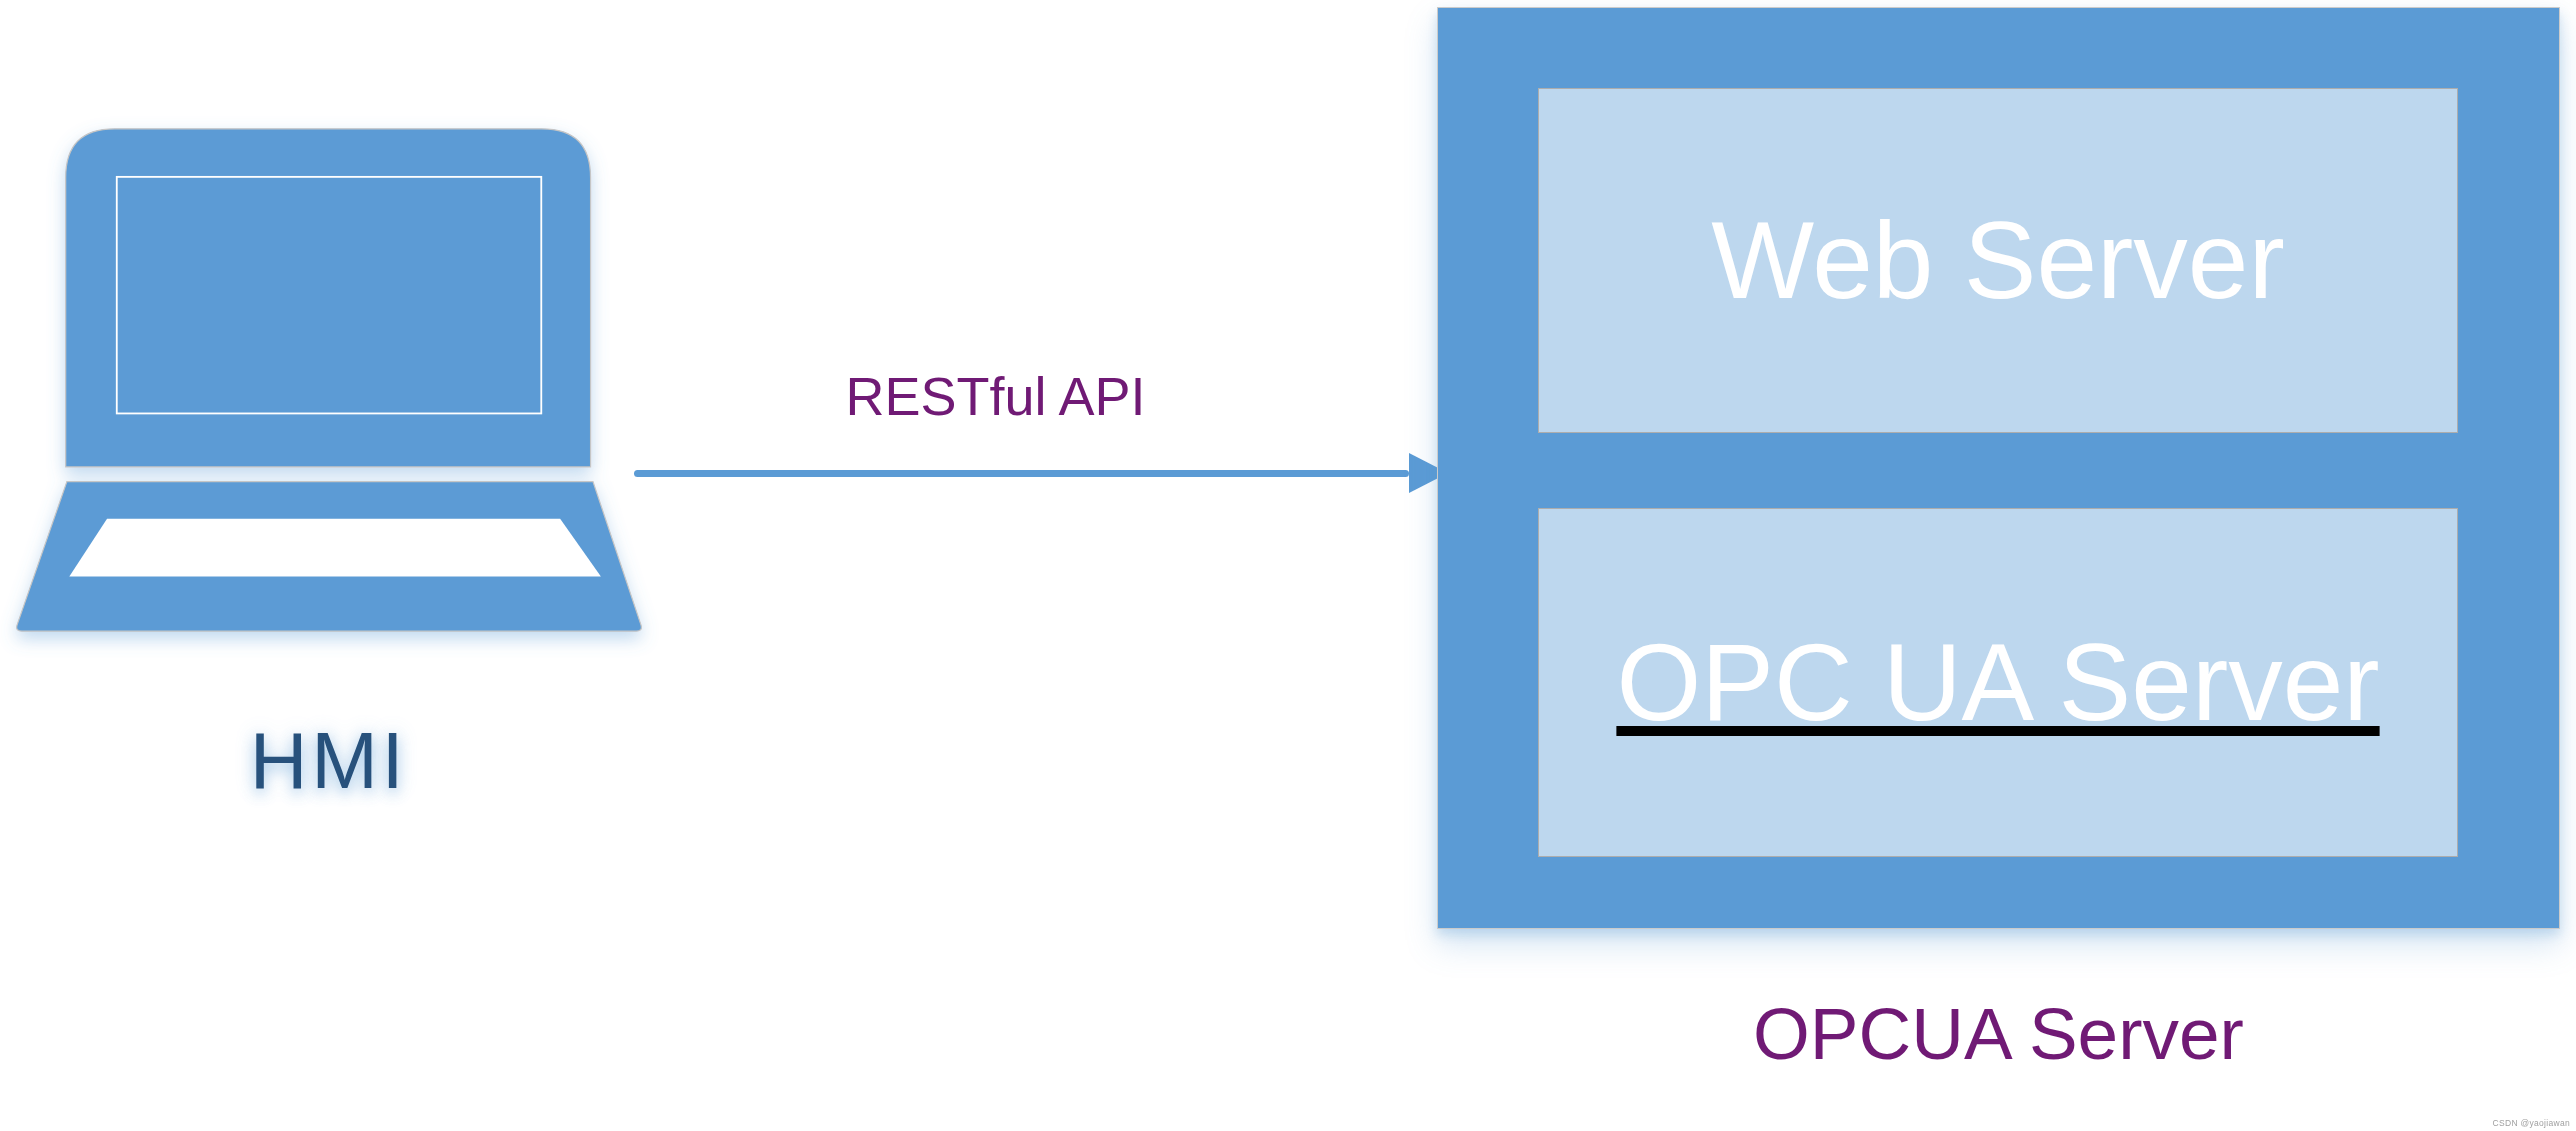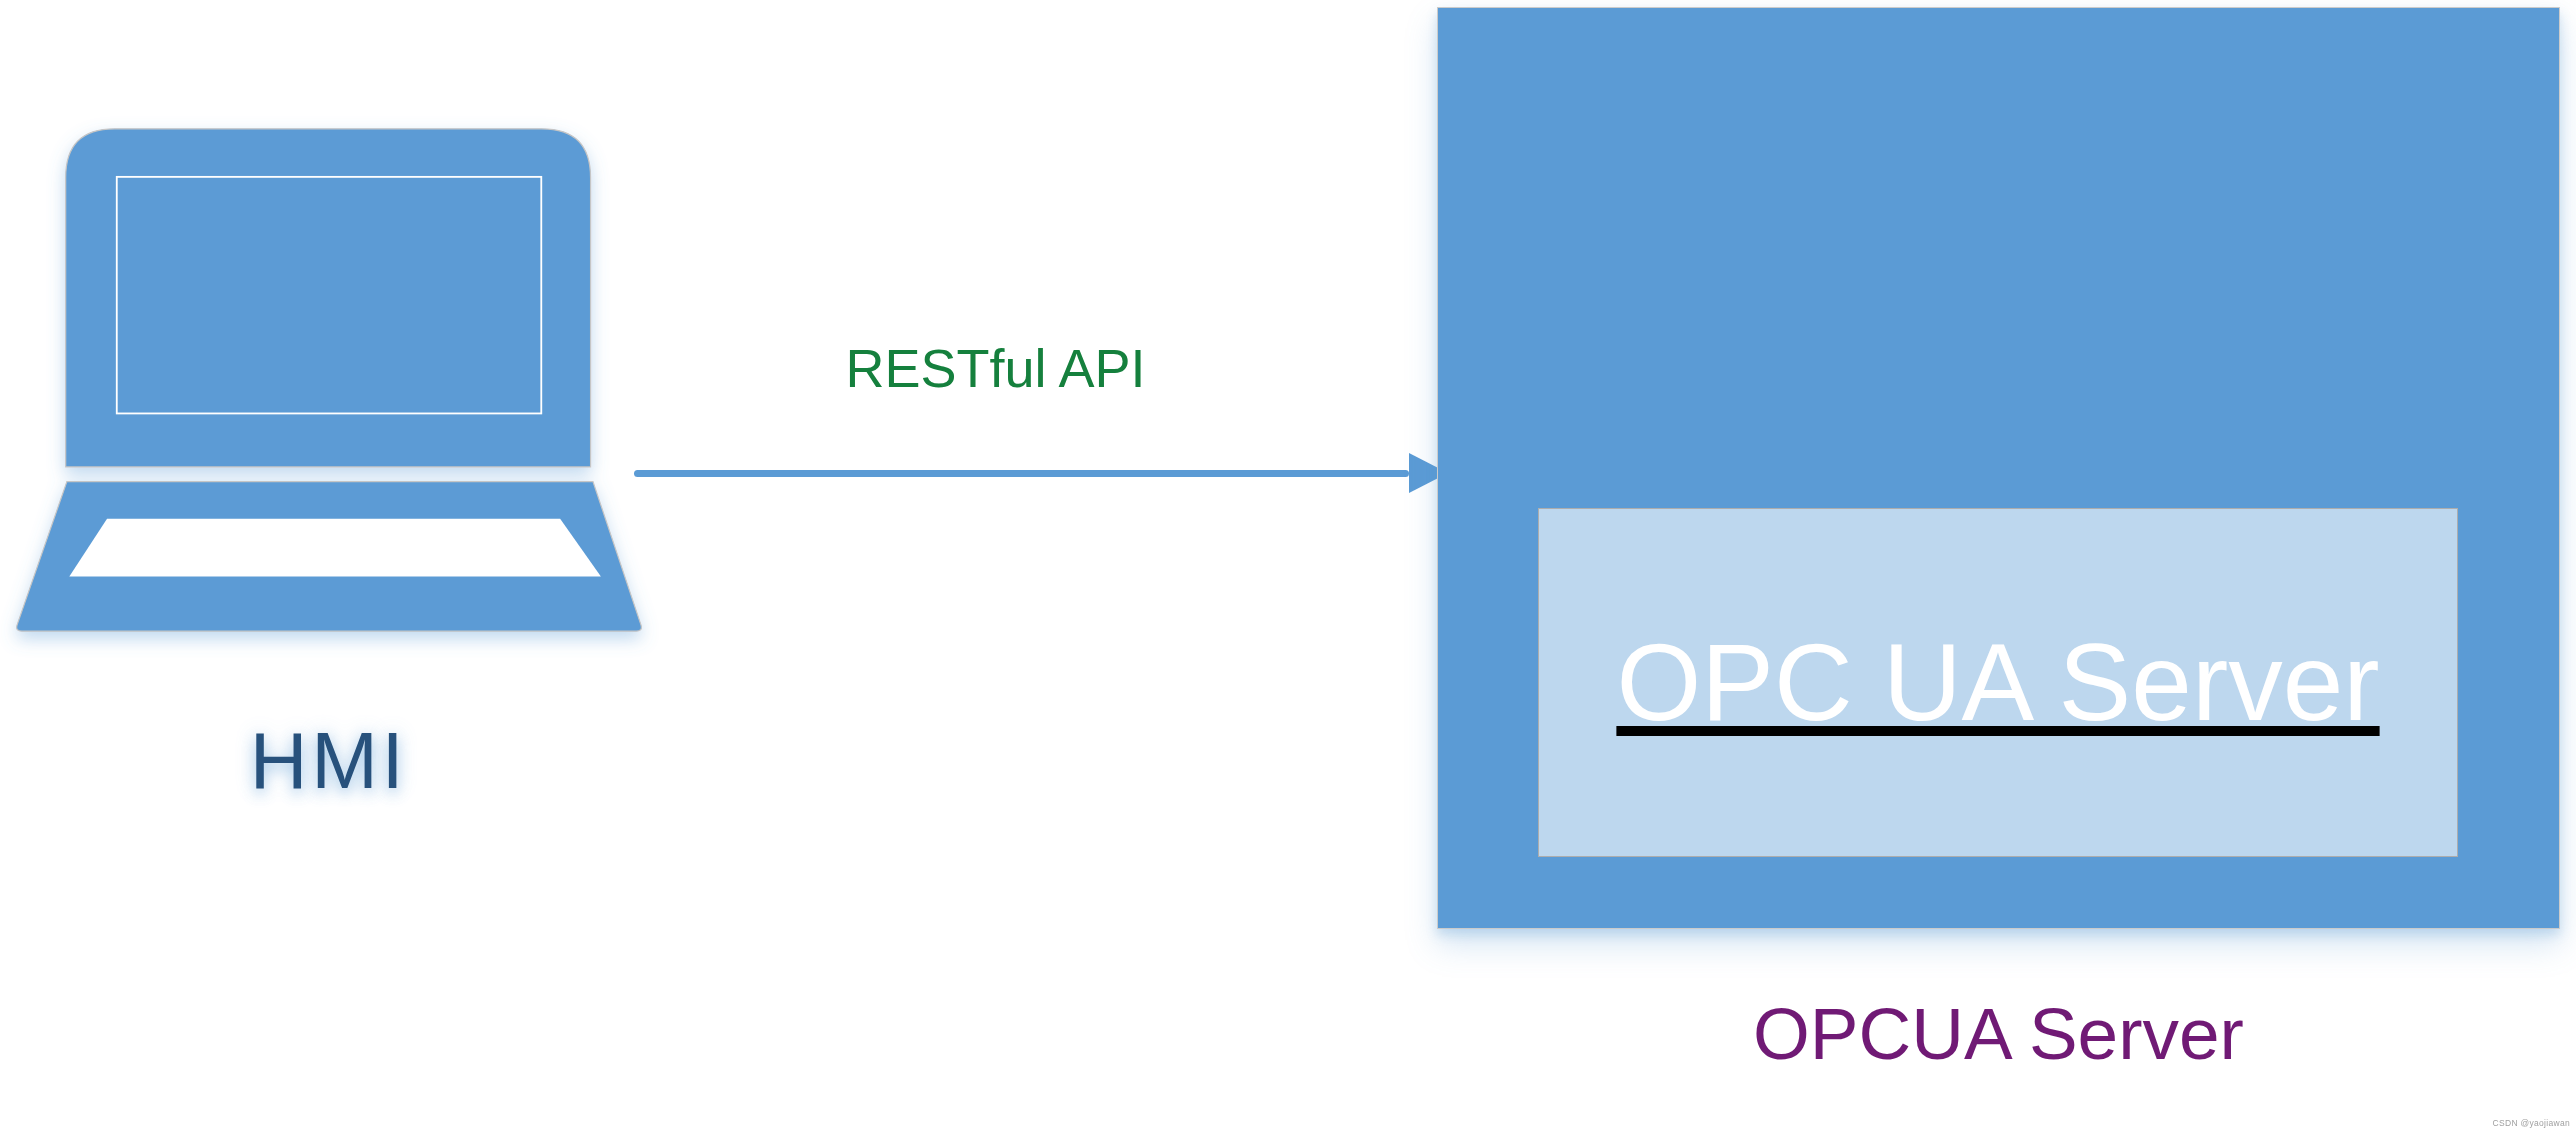--- a/index.html
+++ b/index.html
@@ -55,26 +55,26 @@
     top: 453px;
     width: 0;
     height: 0;
     border-top: 20px solid transparent;
     border-bottom: 20px solid transparent;
     border-left: 39px solid #5B9BD5;
   }
   .conn-label {
     position: absolute;
     left: 752px;
-    top: 340px;
+    top: 368px;
     width: 487px;
     text-align: center;
     font-size: 54px;
     line-height: 1.05;
-    color: #15803d;
+    color: #701a75;
   }
 
   
   .server-box {
     position: absolute;
     left: 1437px;
     top: 7.3px;
     width: 1123px;
     height: 922px;
     box-sizing: border-box;
@@ -147,20 +147,23 @@
     </g>
   </svg>
 
   <div class="hmi-label">HMI</div>
 
   <div class="arrow-line"></div>
   <div class="arrow-head"></div>
   <div class="conn-label">RESTful API</div>
 
   <div class="server-box">
+    <div class="inner-box web">
+      <span class="inner-box-label">Web Server</span>
+    </div>
     <div class="inner-box opc">
       <span class="inner-box-label">OPC UA Server</span>
     </div>
   </div>
 
   <div class="server-caption">OPCUA Server</div>
 
   <div class="watermark">CSDN @yaojiawan</div>
 
 </div>

